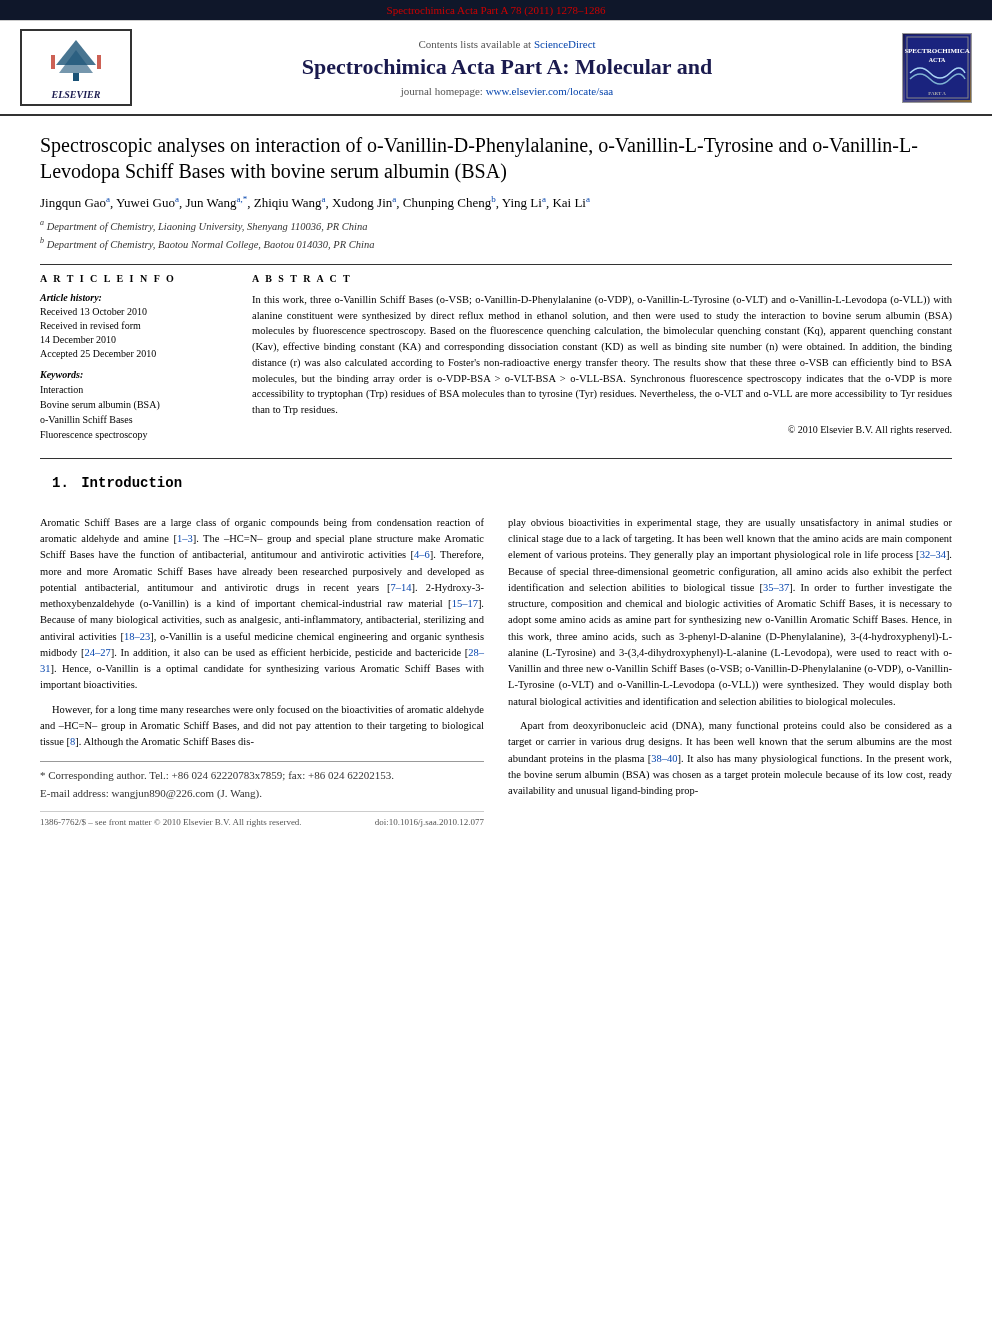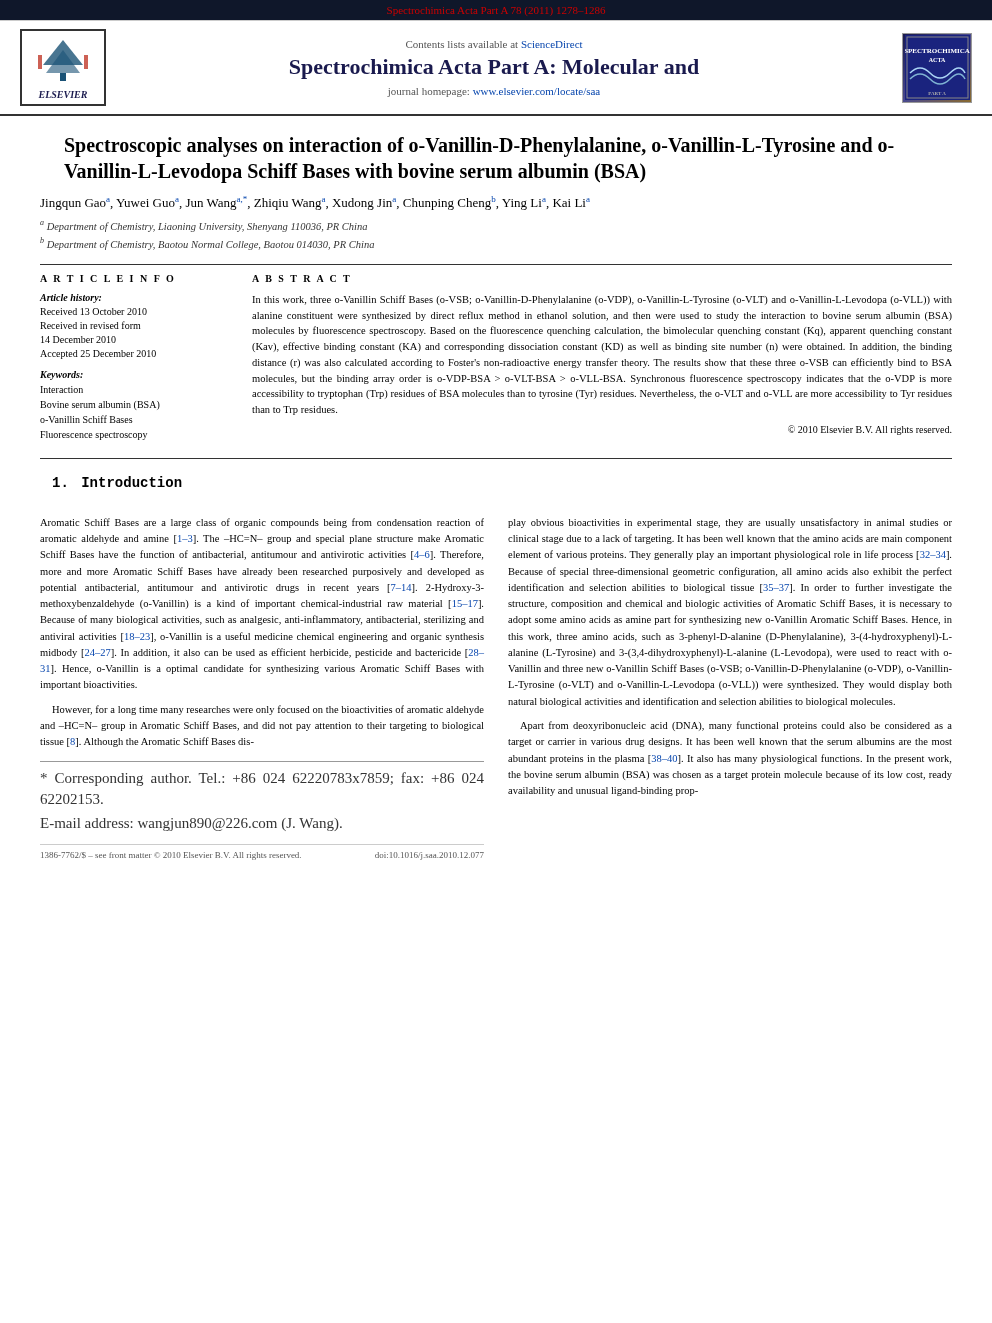--- a/index.html
+++ b/index.html
@@ -55,21 +55,21 @@
     .journal-header-center .journal-homepage {
       font-size: 11px;
       color: #555;
       margin-top: 4px;
     }
     .journal-header-center .journal-homepage a {
       color: #0645ad;
       text-decoration: none;
     }
     .journal-logo-left {
-      width: 86px;
+      width: 112px;
     }
     .journal-logo-left .elsevier-box {
       border: 2px solid #333;
       padding: 4px 6px;
       text-align: center;
     }
     .elsevier-logo {
       font-size: 10px;
       font-style: italic;
       font-weight: bold;
@@ -97,25 +97,24 @@
       text-align: center;
       overflow: hidden;
     }
     
     .main-content {
       padding: 16px 40px 20px 40px;
     }
     
     .article-title {
       font-size: 20px;
-      font-weight: bold;
+      font-weight: normal;
       line-height: 1.3;
       margin-bottom: 10px;
       color: #000;
-      margin-left: 24px;
     }
     
     .authors {
       font-size: 13px;
       margin-bottom: 6px;
       color: #000;
     }
     .authors sup {
       font-size: 9px;
       color: #0645ad;
@@ -226,21 +225,21 @@
       text-indent: 0;
     }
     .ref {
       color: #0645ad;
     }
     
     .footnote-area {
       border-top: 1px solid #999;
       margin-top: 10px;
       padding-top: 6px;
-      font-size: 15px;
+      font-size: 11px;
       color: #333;
     }
     .footnote-area .footnote-line {
       margin-bottom: 3px;
       line-height: 1.4;
     }
     .footer-bar {
       font-size: 9px;
       color: #555;
       margin-top: 10px;

